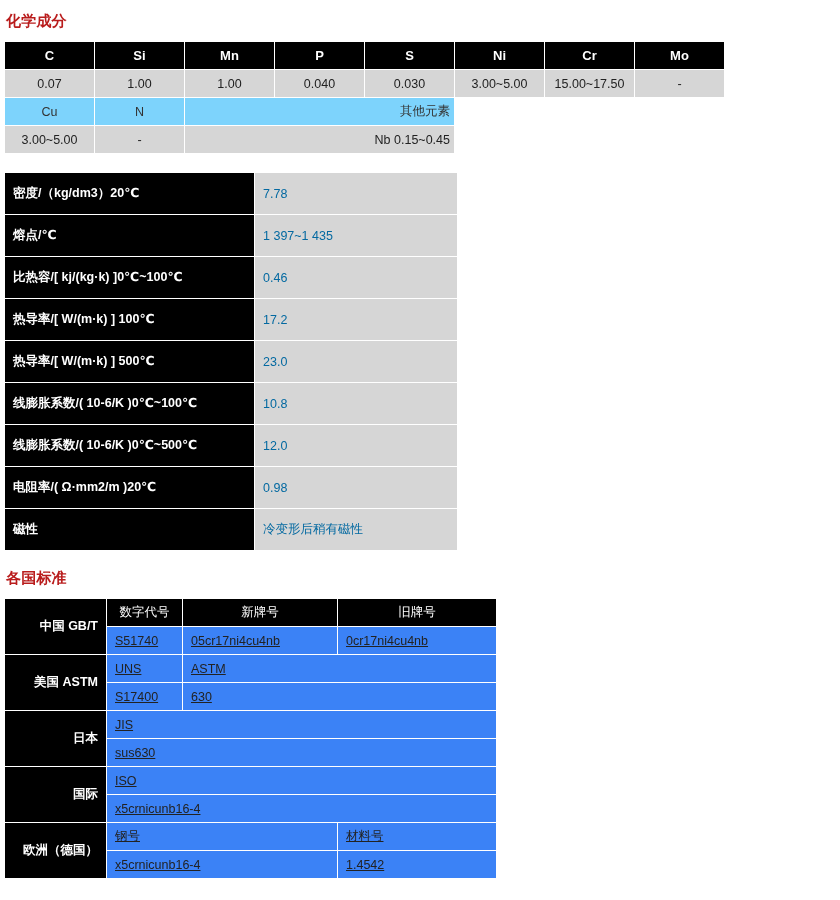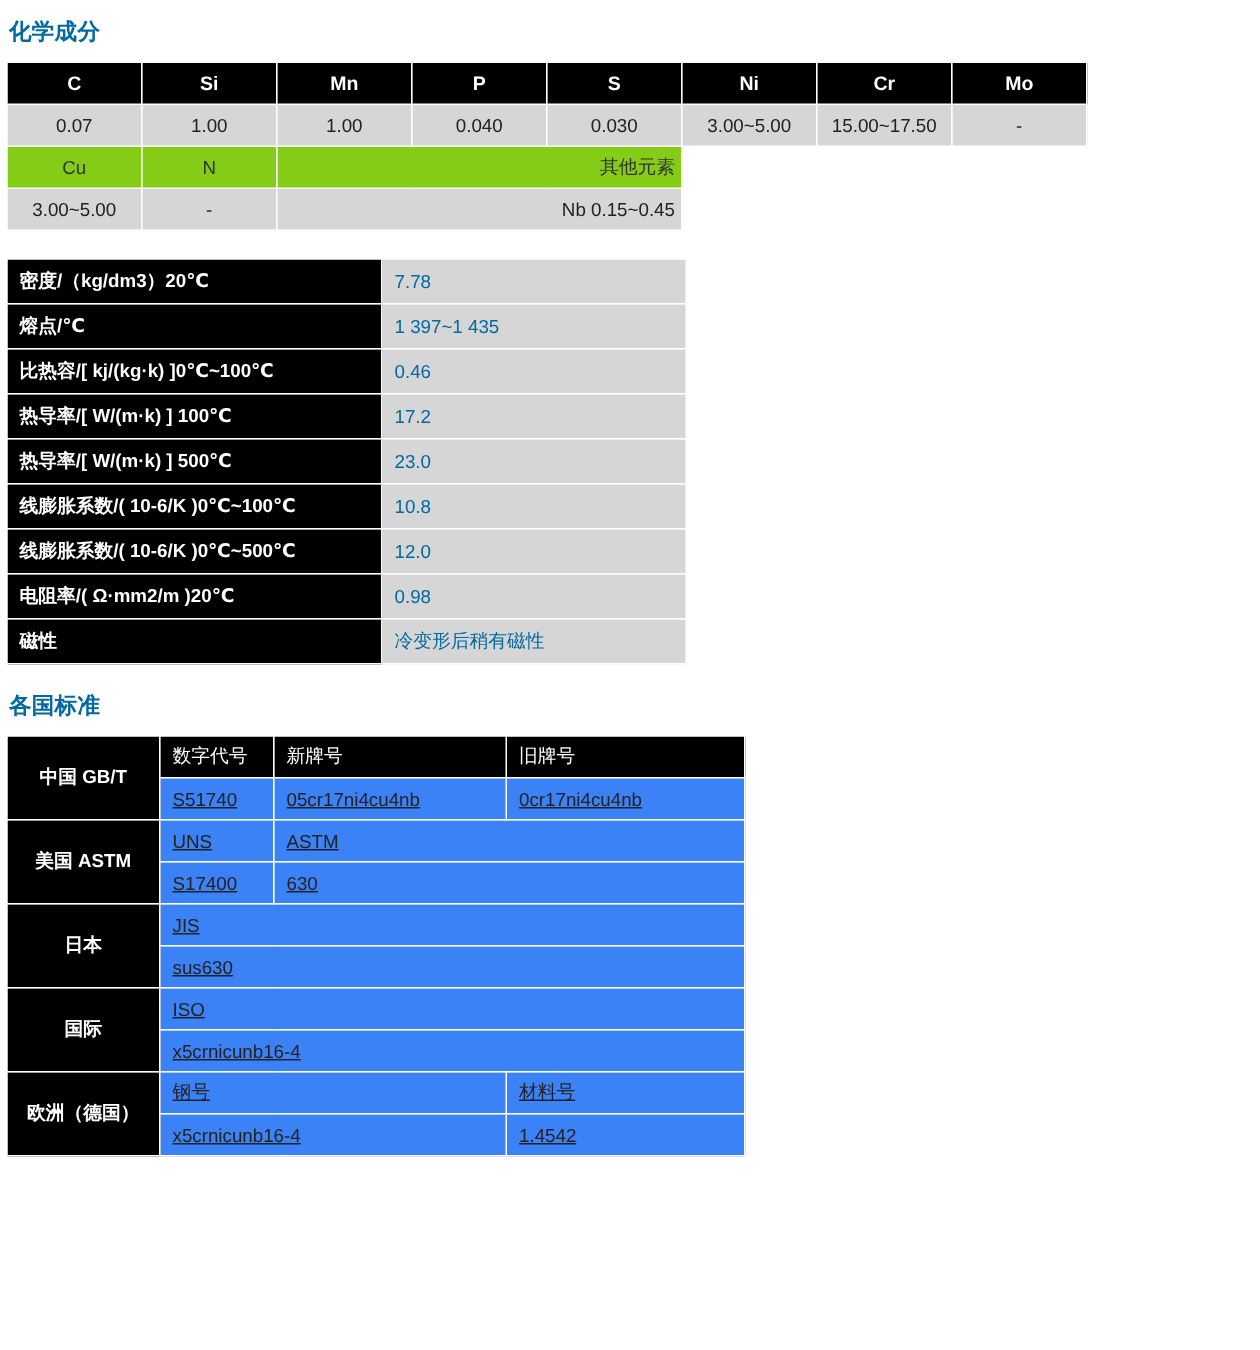--- a/index.html
+++ b/index.html
@@ -15,21 +15,21 @@
   .page {
     width: 840px;
     height: 900px;
     padding: 12px 0 0 4px;
     position: relative;
   }
   h2.section-title {
     font-size: 15px;
     font-weight: bold;
     margin: 0 4px 10px 2px;
-    color: #0369a1;
+    color: #b91c1c;
     letter-spacing: 0.2px;
   }
   .section { margin-bottom: 18px; }
 
   
   table.chem {
     border-collapse: collapse;
     table-layout: fixed;
   }
   table.chem td, table.chem th {
@@ -44,21 +44,21 @@
     background: #000000;
     color: #ffffff;
     font-weight: bold;
     font-size: 13px;
   }
   table.chem td.val {
     background: #d6d6d6;
     color: #222;
   }
   table.chem td.sub-hd {
-    background: #84cc16;
+    background: #7dd3fc;
     color: #333;
   }
   table.chem td.left {
     text-align: right;
     padding-left: 4px;
   }
   table.chem td.blank {
     background: #ffffff;
     border: none;
   }
@@ -66,21 +66,21 @@
   
   table.phys {
     border-collapse: collapse;
     table-layout: fixed;
     width: 453px;
   }
   table.phys td {
     height: 30px;
     font-size: 12.5px;
     border: 1px solid #ffffff;
-    padding: 0 8px;
+    padding: 12px 8px;
     vertical-align: middle;
   }
   table.phys td.k {
     background: #000000;
     color: #ffffff;
     font-weight: bold;
     width: 250px;
   }
   table.phys td.v {
     background: #d6d6d6;
@@ -99,27 +99,27 @@
     font-size: 12.5px;
     border: 1px solid #ffffff;
     padding: 0 8px;
     vertical-align: middle;
   }
   table.std td.country {
     background: #000000;
     color: #ffffff;
     font-weight: bold;
     width: 102px;
+    text-align: right;
+  }
+  table.std td.hd {
+    background: #000000;
+    color: #ffffff;
+    font-weight: normal;
     text-align: center;
-  }
-  table.std td.hd {
-    background: #000000;
-    color: #ffffff;
-    font-weight: normal;
-    text-align: left;
   }
   table.std td.val {
     background: #3b82f6;
     color: #222;
     text-align: left;
     text-decoration: underline;
   }
 </style>
 </head>
 <body>

